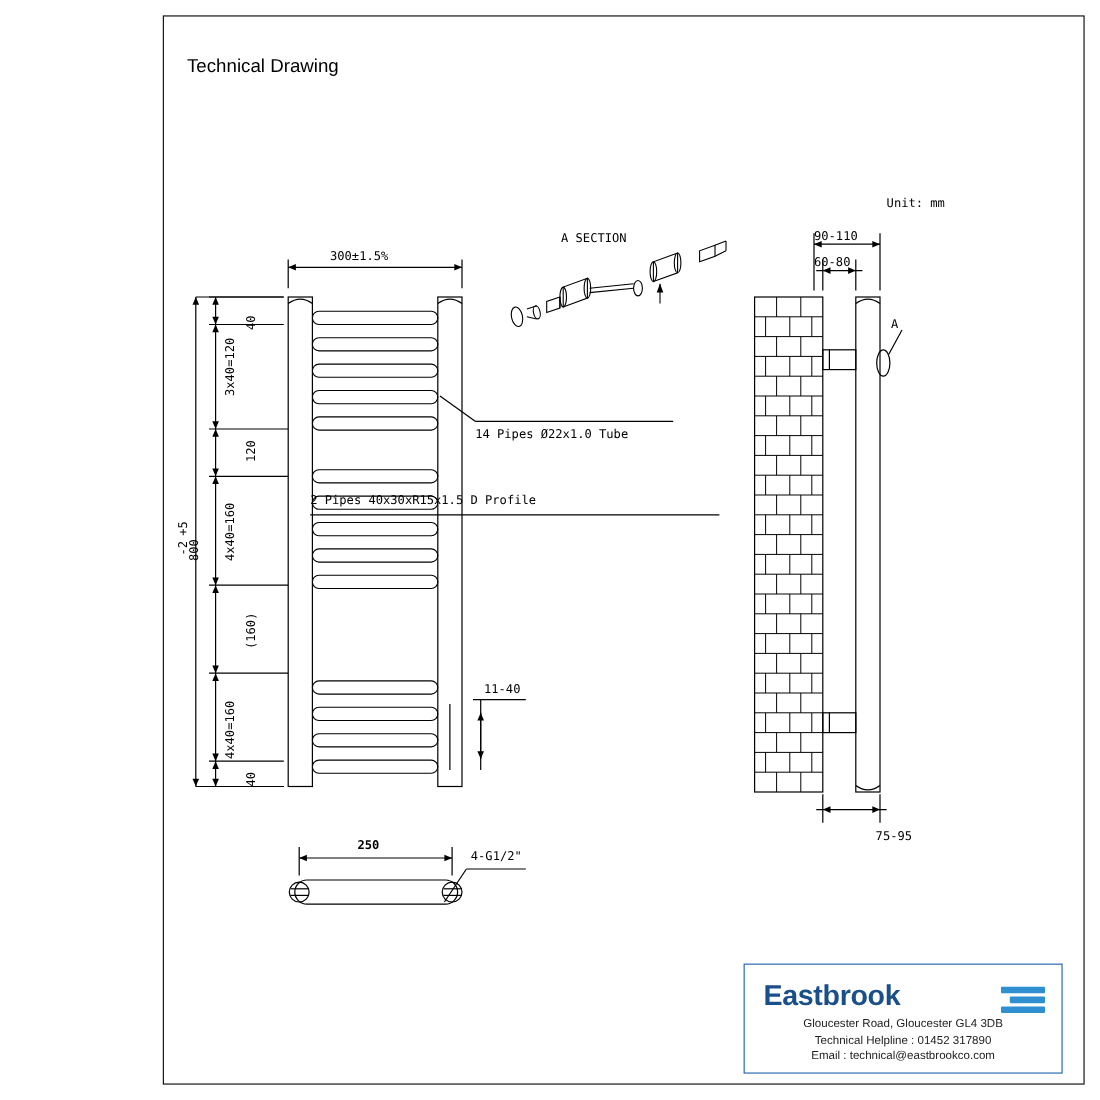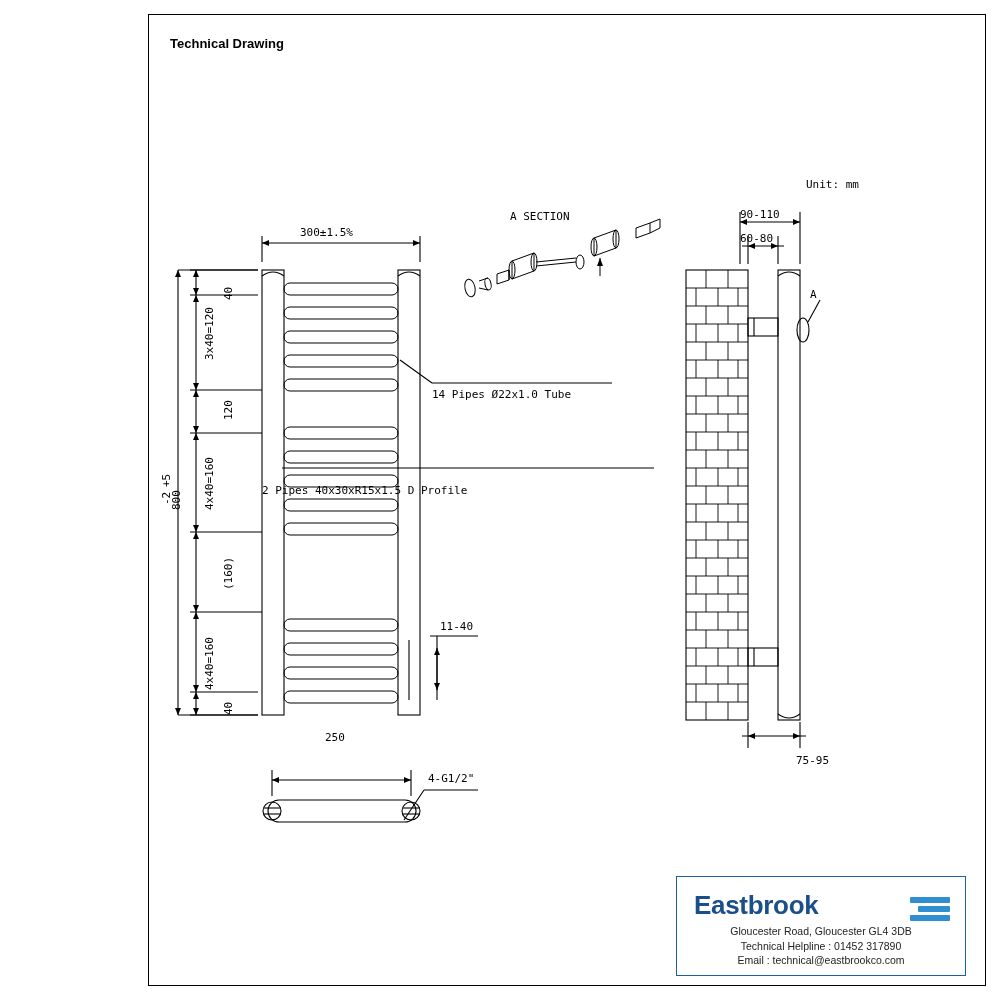--- a/index.html
+++ b/index.html
@@ -34,23 +34,23 @@
     position: absolute;
     left: 170px;
     top: 24px;
     font-size: 19px;
     font-weight: bold;
     letter-spacing: 0.2px;
   }
   .subtitle {
     position: absolute;
     left: 170px;
-    top: 36px;
-    font-size: 13px;
-    font-weight: bold;
+    top: 50px;
+    font-size: 17px;
+    font-weight: normal;
   }
   .lbl {
     position: absolute;
     font-family: "DejaVu Sans Mono", monospace;
     font-size: 11px;
     white-space: nowrap;
   }
   .vlbl {
     position: absolute;
     font-family: "DejaVu Sans Mono", monospace;
@@ -386,32 +386,32 @@
   <div class="vlbl" style="left:203px; top:510px;">4x40=160</div>
   <div class="vlbl" style="left:222px; top:590px;">(160)</div>
   <div class="vlbl" style="left:203px; top:690px;">4x40=160</div>
   <div class="vlbl" style="left:222px; top:715px;">40</div>
 
   <div class="vlbl" style="left:170px; top:510px;">800</div>
   <div class="vlbl small" style="left:160px; top:487px;">+5</div>
   <div class="vlbl small" style="left:160px; top:505px;">-2</div>
 
   <div class="lbl" style="left:432px; top:388px;">14 Pipes Ø22x1.0 Tube</div>
-  <div class="lbl" style="left:262px; top:484px;">2 Pipes 40x30xR15x1.5 D Profile</div>
+  <div class="lbl" style="left:262px; top:448px;padding-left:20px;">2 Pipes 40x30xR15x1.5 D Profile</div>
   <div class="lbl" style="left:440px; top:620px;text-align:right;">11-40</div>
 
   <div class="lbl" style="left:510px; top:210px;">A  SECTION</div>
   <div class="lbl" style="left:810px; top:288px;">A</div>
 
   <div class="lbl" style="left:806px; top:178px;">Unit: mm</div>
   <div class="lbl" style="left:740px; top:208px;">90-110</div>
   <div class="lbl" style="left:740px; top:232px;">60-80</div>
   <div class="lbl" style="left:796px; top:730px;margin-top:24px;">75-95</div>
 
-  <div class="lbl" style="left:325px; top:731px;">250</div>
+  <div class="lbl" style="left:325px; top:762px;font-weight:bold;">250</div>
   <div class="lbl" style="left:428px; top:772px;">4-G1/2"</div>
 
   <div class="footer-box"></div>
   <div class="brand-row">
     <span class="brand-name">Eastbrook</span>
     <span class="brand-mark">
       <i class="b1"></i>
         <i class="b2"></i>
         <i class="b3"></i>
     </span>

